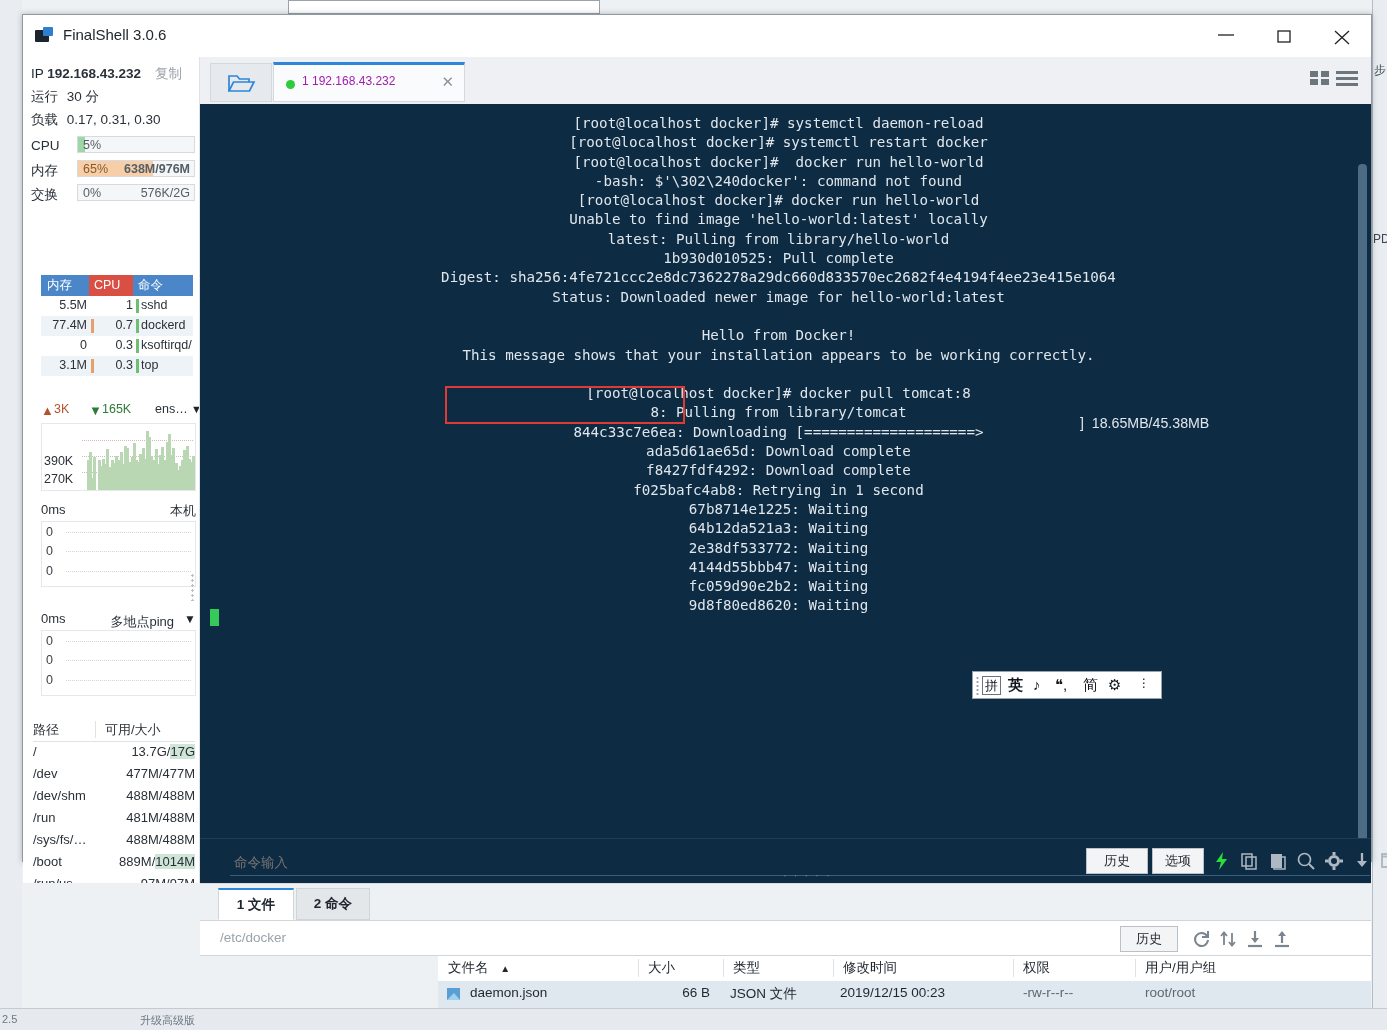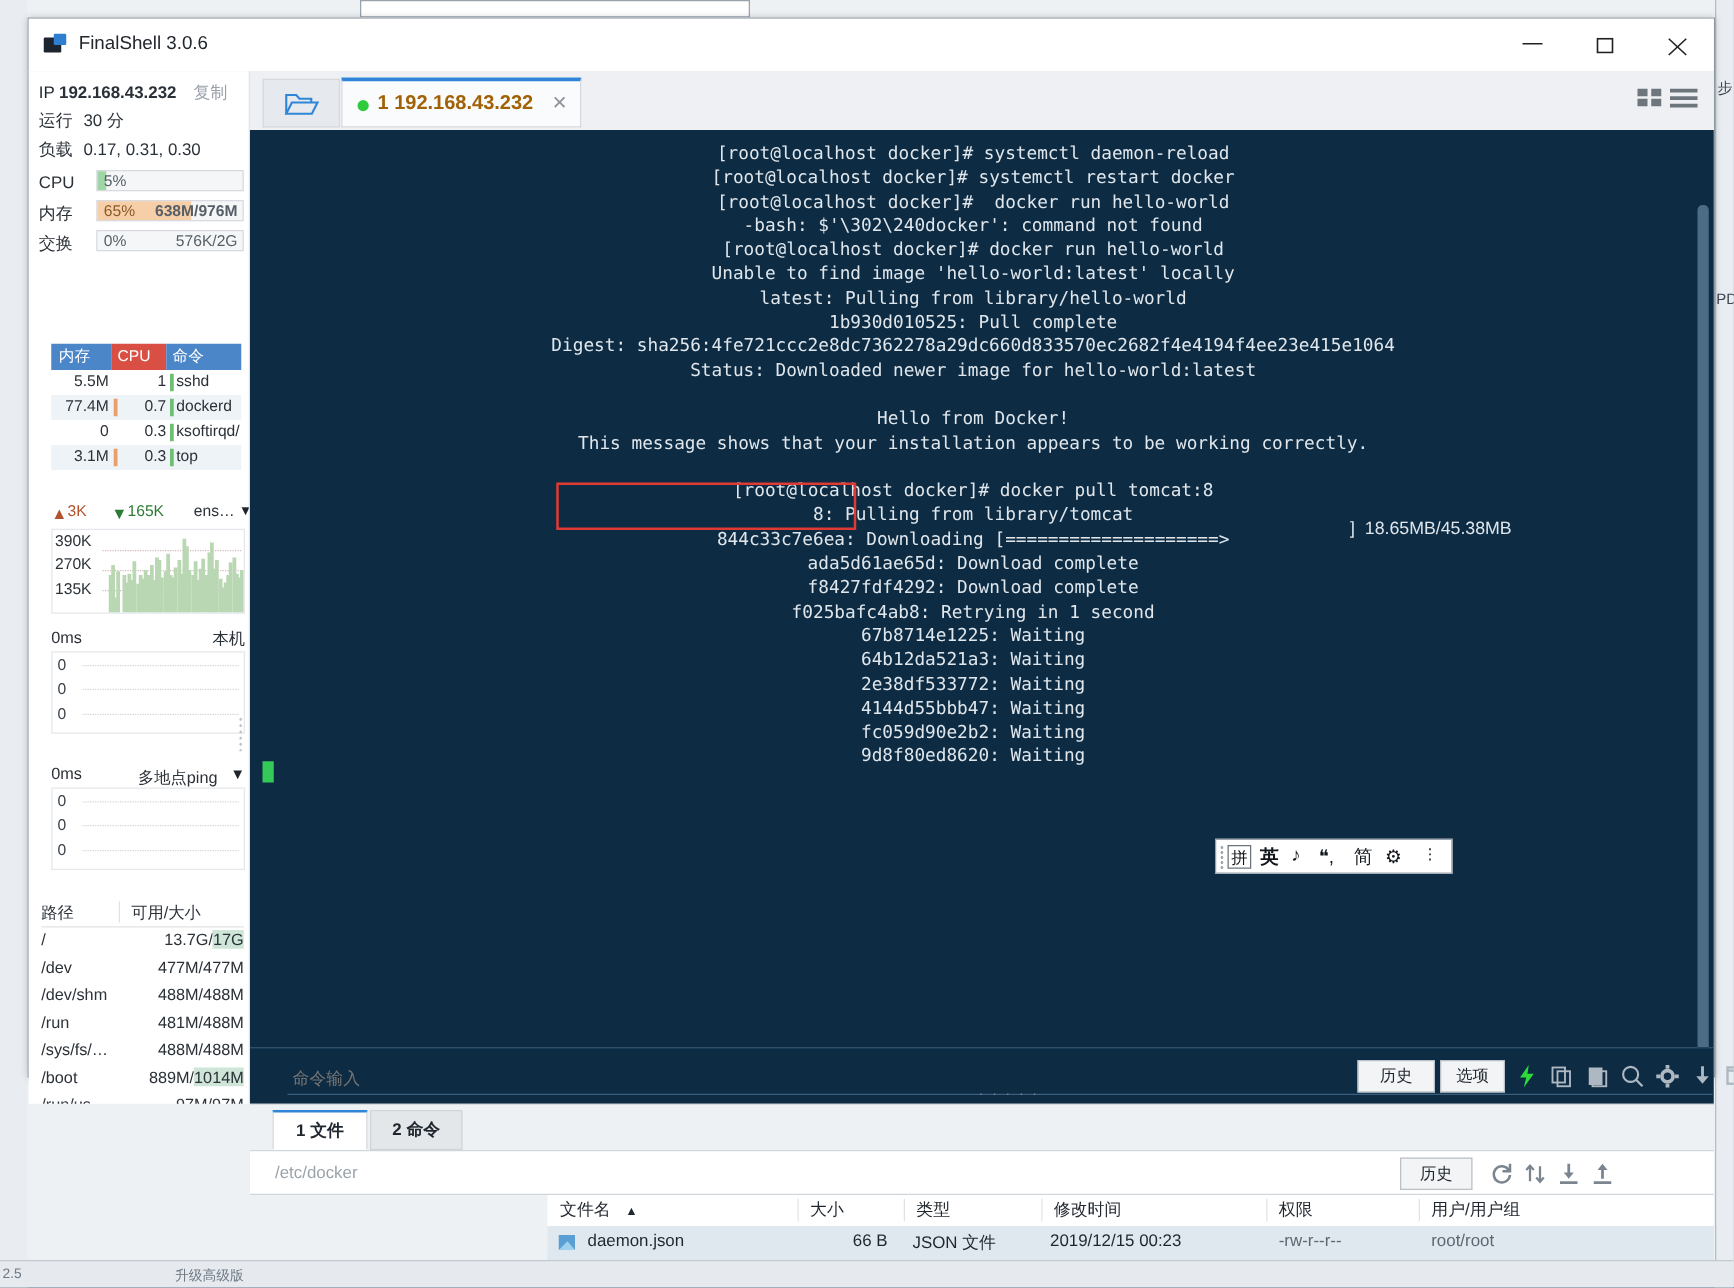--- a/index.html
+++ b/index.html
@@ -53,21 +53,21 @@
   .proc-row.alt{background:#eef3f8;}
   .pr-mem{position:absolute;left:0;width:46px;text-align:right;top:2px;}
   .pr-mb{position:absolute;left:50px;top:3px;width:3px;bottom:3px;background:#e8a06a;}
   .pr-cpu{position:absolute;left:54px;width:38px;text-align:right;top:2px;}
   .pr-cb{position:absolute;left:95px;top:3px;width:3px;bottom:3px;background:#6fbf73;}
   .pr-cmd{position:absolute;left:100px;top:2px;white-space:nowrap;overflow:hidden;width:54px;}
 
   
   #net-hdr{position:absolute;left:18px;top:344px;width:155px;height:22px;font-size:13px;}
   #net-graph{position:absolute;left:18px;top:366px;width:155px;height:68px;background:#fff;border:1px solid #e4e7eb;box-sizing:border-box;overflow:hidden;}
-  .ng-label{position:absolute;left:2px;color:#2b3138;font-size:12.5px;background:rgba(255,255,255,.85);z-index:3;}
+  .ng-label{position:absolute;left:2px;color:#2b3138;font-size:12.5px;background:rgba(255,255,255,.85);z-index:3;margin-top:28px;}
   .ng-grid{position:absolute;left:40px;right:2px;height:0;border-top:1px dotted #d6b9b9;z-index:1;}
   .bars{position:absolute;left:38px;right:0;bottom:0;top:0;z-index:2;}
   .bars i{position:absolute;bottom:0;width:3px;background:#b9d7b2;}
 
   
   .ping-panel{position:absolute;left:18px;width:155px;height:88px;}
   .ping-hdr{position:absolute;left:0;top:0;width:155px;height:20px;font-size:13px;color:#2b3138;}
   .ping-box{position:absolute;left:0;top:20px;width:155px;height:66px;background:#fff;border:1px solid #e4e7eb;box-sizing:border-box;}
   .ping-row{position:absolute;left:4px;font-size:12.5px;color:#3a424b;}
   .ping-dots{position:absolute;left:24px;right:4px;height:0;border-top:1px dotted #cfd5db;}
@@ -79,21 +79,21 @@
   .disk-row{position:absolute;left:10px;width:162px;height:22px;font-size:13px;color:#2b3138;}
   .dr-p{position:absolute;left:0;top:3px;}
   .dr-v{position:absolute;right:0;top:3px;}
   .dr-hl{background:#cfe5d8;}
 
   
   #term-top{position:absolute;left:177px;top:42px;right:0;height:47px;background:#eef0f3;border-bottom:1px solid #d8dce1;}
   #folder-btn{position:absolute;left:187px;top:48px;width:62px;height:39px;background:#e6e9ed;border:1px solid #d5d9de;box-sizing:border-box;}
   #tab1{position:absolute;left:250px;top:47px;width:192px;height:40px;background:#fafbfc;border:1px solid #d5d9de;border-top:3px solid #2f86d8;box-sizing:border-box;}
   #tab1 .dot{position:absolute;left:12px;top:15px;width:9px;height:9px;border-radius:50%;background:#2ecb3c;}
-  #tab1 .lab{position:absolute;left:28px;top:9px;font-size:16px;font-weight:bold;color:#a16207;}
+  #tab1 .lab{position:absolute;left:28px;top:9px;font-size:12px;font-weight:normal;color:#a21caf;}
   #tab1 .x{position:absolute;right:10px;top:8px;font-size:15px;color:#8d949c;}
   #grid-ico{position:absolute;right:40px;top:54px;width:22px;height:18px;}
   #list-ico{position:absolute;right:12px;top:54px;width:24px;height:18px;}
 
   #terminal{position:absolute;left:177px;top:89px;right:0;height:734px;background:#0d2b42;overflow:hidden;text-align:center;}
   #term-text{position:absolute;left:10px;top:10px;right:24px;
     font-family:"DejaVu Sans Mono","Liberation Mono",monospace;font-size:14.2px;line-height:19.3px;
     color:#dfe6ec;white-space:pre;}
   #term-text .blank{display:block;height:19.3px;}
   #hl-box{position:absolute;left:245px;top:282px;width:240px;height:38px;border:2px solid #e03a34;box-sizing:border-box;pointer-events:none;}

